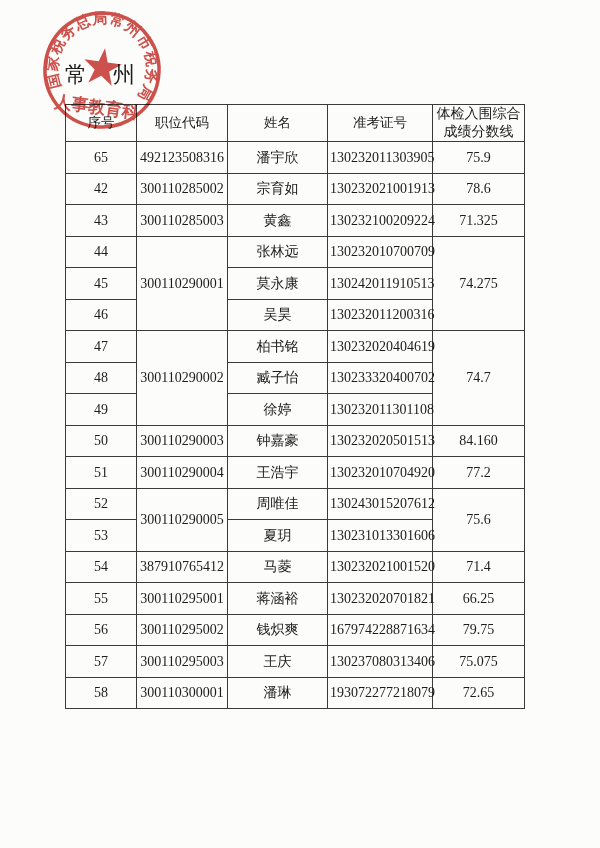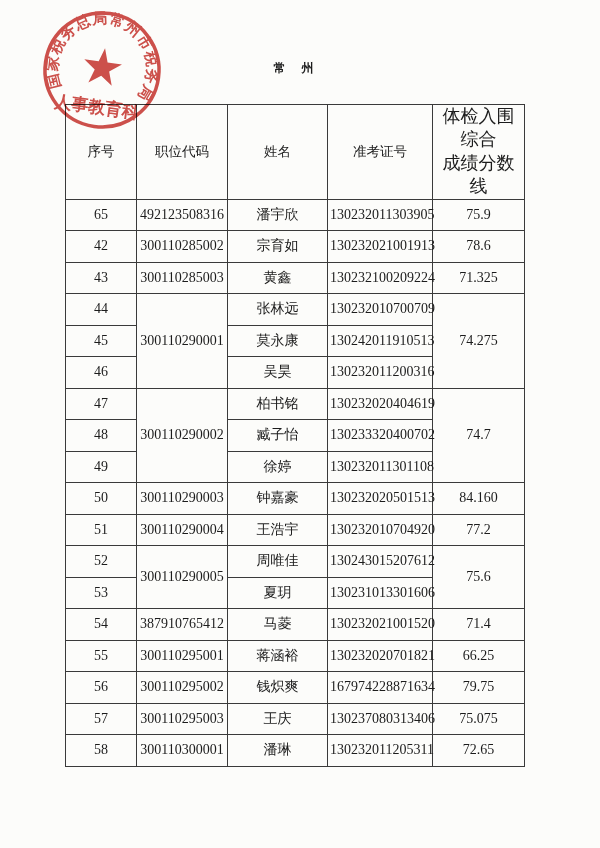--- a/index.html
+++ b/index.html
@@ -7,23 +7,23 @@
   body {
     position:relative;
     background:#fcfcfa;
     font-family:"Liberation Serif","DejaVu Serif",serif;
     color:#1c1c1c;
     overflow:hidden;
   }
   .page-title {
     position:absolute;
     top:60px; left:65px; width:459px;
-    text-align:center;
-    font-size:12px;
-    font-weight:bold;
+    text-align:left;
+    font-size:22px;
+    font-weight:normal;
     letter-spacing:2px;
   }
   .results-table {
     position:absolute;
     left:65px; top:104px;
     width:459px;
     border-collapse:collapse;
     table-layout:fixed;
   }
   .results-table th, .results-table td {
@@ -31,21 +31,21 @@
     text-align:center;
     vertical-align:middle;
     padding:0 2px;
   }
   .results-table { border:1.5px solid #333; }
   .results-table th {
     font-weight:normal;
     font-size:13.5px;
     height:32px;
   }
-  .results-table th .hdr-line { display:block; font-size:18px; line-height:1.3; }
+  .results-table th .hdr-line { display:block; font-size:14px; line-height:1.3; }
   .results-table td {
     font-size:14px;
     height:31.5px;
   }
   .col-seq   { width:71px; }
   .col-code  { width:91px; }
   .col-name  { width:100px; }
   .col-ticket{ width:105px; }
   .col-score { width:92px; }
   .seal {
@@ -190,21 +190,21 @@
         <td>57</td>
         <td>300110295003</td>
         <td>王庆</td>
         <td>130237080313406</td>
         <td>75.075</td>
       </tr>
       <tr>
         <td>58</td>
         <td>300110300001</td>
         <td>潘琳</td>
-        <td>130232011205311</td>
+        <td>193072277218079</td>
         <td>72.65</td>
       </tr>
     </tbody>
 </table>
 
 <svg class="seal" viewBox="0 0 158 154" xmlns="http://www.w3.org/2000/svg">
   <g transform="rotate(8 78 70)" fill="#cb423c">
     <circle cx="78" cy="70" r="57" fill="none" stroke="#cb423c" stroke-width="3.5"></circle>
     <defs>
       <path id="seal-arc" d="M 42,95.3 A 45,45 0 1 1 114,95.3" fill="none"></path>

